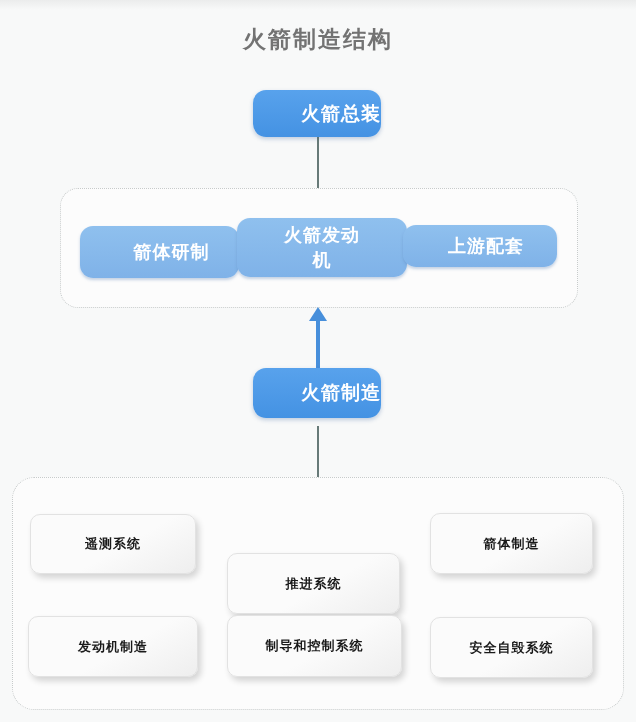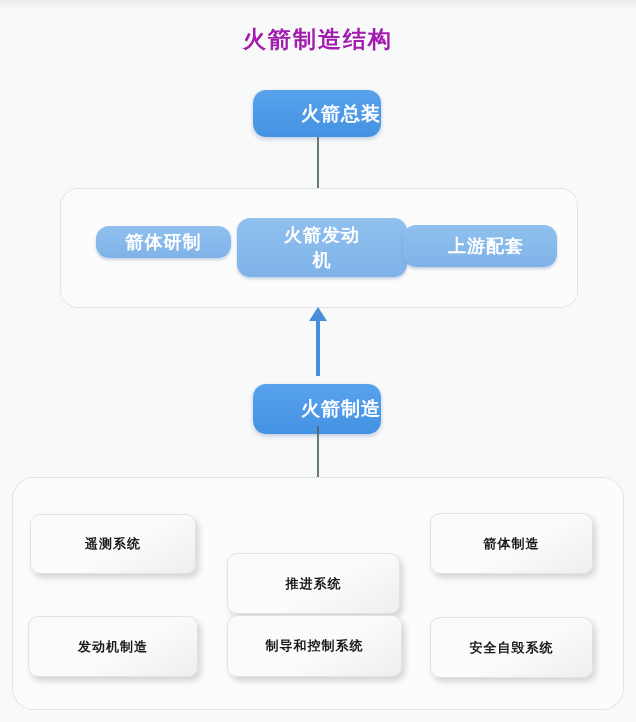--- a/index.html
+++ b/index.html
@@ -21,21 +21,21 @@
     width: 636px; height: 10px;
     background: linear-gradient(#ebecec, rgba(248,249,249,0));
   }
   .page-title {
     position: absolute;
     left: 0; top: 24px;
     width: 636px;
     text-align: center;
     font-size: 23px;
     font-weight: bold;
-    color: #a21caf;
+    color: #737373;
     letter-spacing: 2px;
   }
   .blue-node {
     position: absolute;
     background: linear-gradient(#58a2ec, #4492e3);
     border-radius: 13px;
     color: #ffffff;
     font-size: 19px;
     font-weight: bold;
     letter-spacing: 1px;
@@ -116,36 +116,36 @@
   <div class="page-title">火箭制造结构</div>
 
   <div class="blue-node" style="left:253px; top:90px; width:128px; height:47px;">
     <span>火箭总装</span>
   </div>
 
   <div class="v-line" style="left:317px; top:137px; height:52px;"></div>
 
   <div class="group-box" style="left:60px; top:188px; width:518px; height:120px;"></div>
 
-  <div class="lightblue-node" style="left:96px; top:226px; width:135px; height:32px;">
+  <div class="lightblue-node" style="left:80px; top:226px; width:135px; height:52px;padding-left:24px;">
     <span>箭体研制</span>
   </div>
 
   <div class="lightblue-node" style="left:237px; top:218px; width:170px; height:59px;">
     <span class="wrap-4">火箭发动机</span>
   </div>
 
   <div class="lightblue-node" style="left:403px; top:225px; width:142px; height:42px;padding-left:12px;">
     <span>上游配套</span>
   </div>
 
   <div class="arrow-head"></div>
   <div class="arrow-shaft"></div>
 
-  <div class="blue-node" style="left:253px; top:384px; width:128px; height:50px;">
+  <div class="blue-node" style="left:253px; top:368px; width:128px; height:50px;">
     <span>火箭制造</span>
   </div>
 
   <div class="v-line" style="left:317px; top:426px; height:56px;"></div>
 
   <div class="group-box" style="left:12px; top:477px; width:612px; height:233px; border-radius:22px;"></div>
 
   <div class="gray-node" style="left:30px; top:514px; width:166px; height:60px;">
     <span>遥测系统</span>
   </div>

